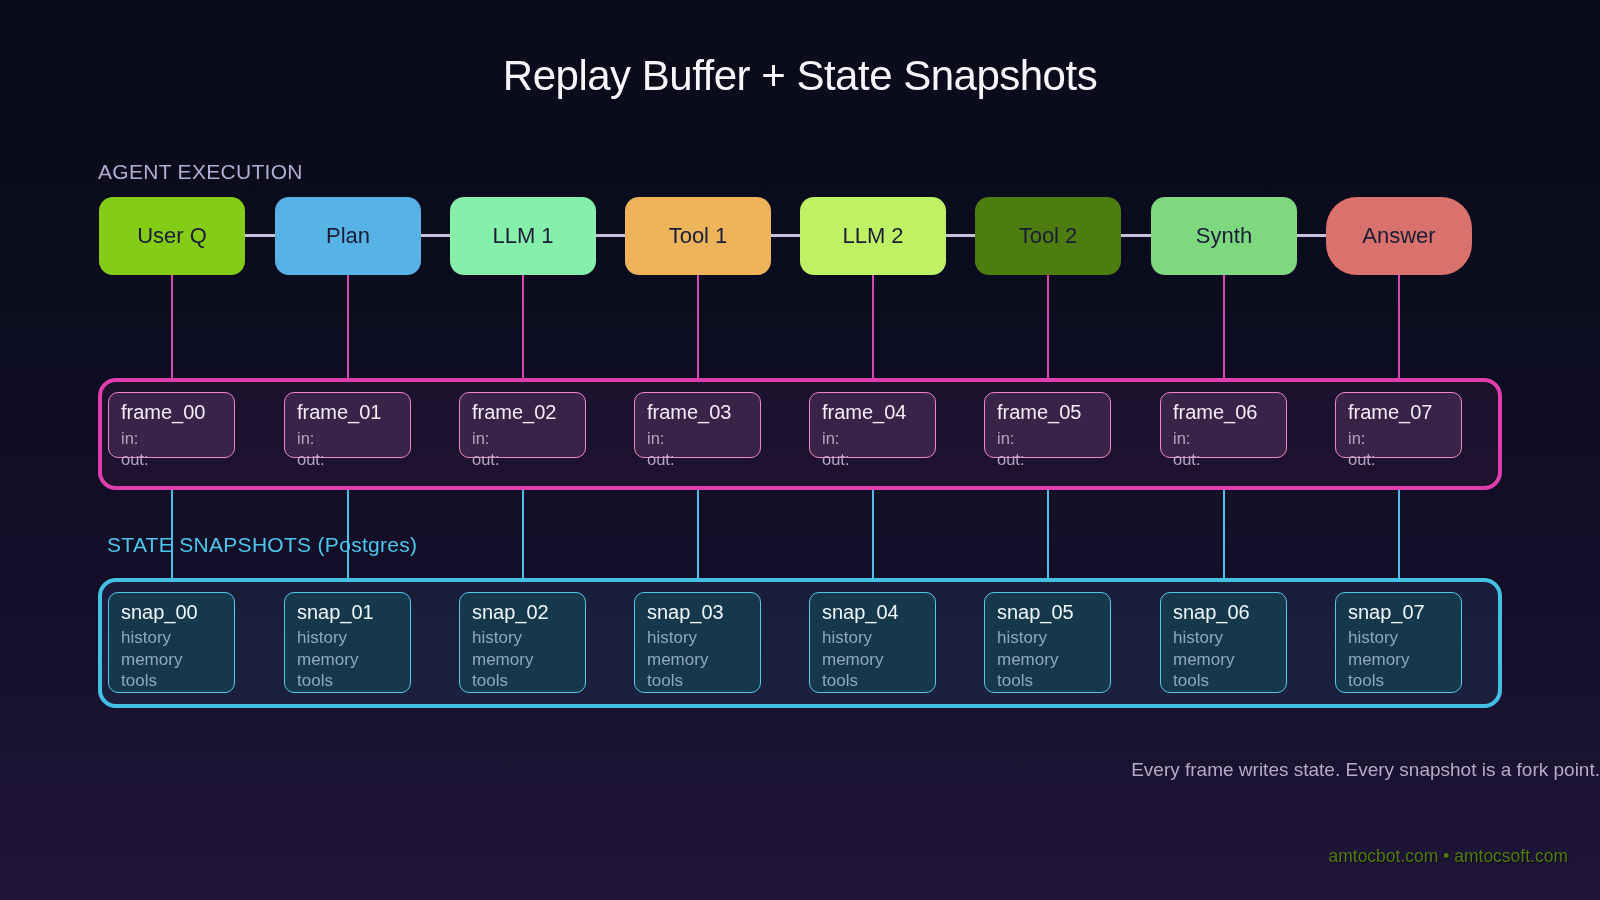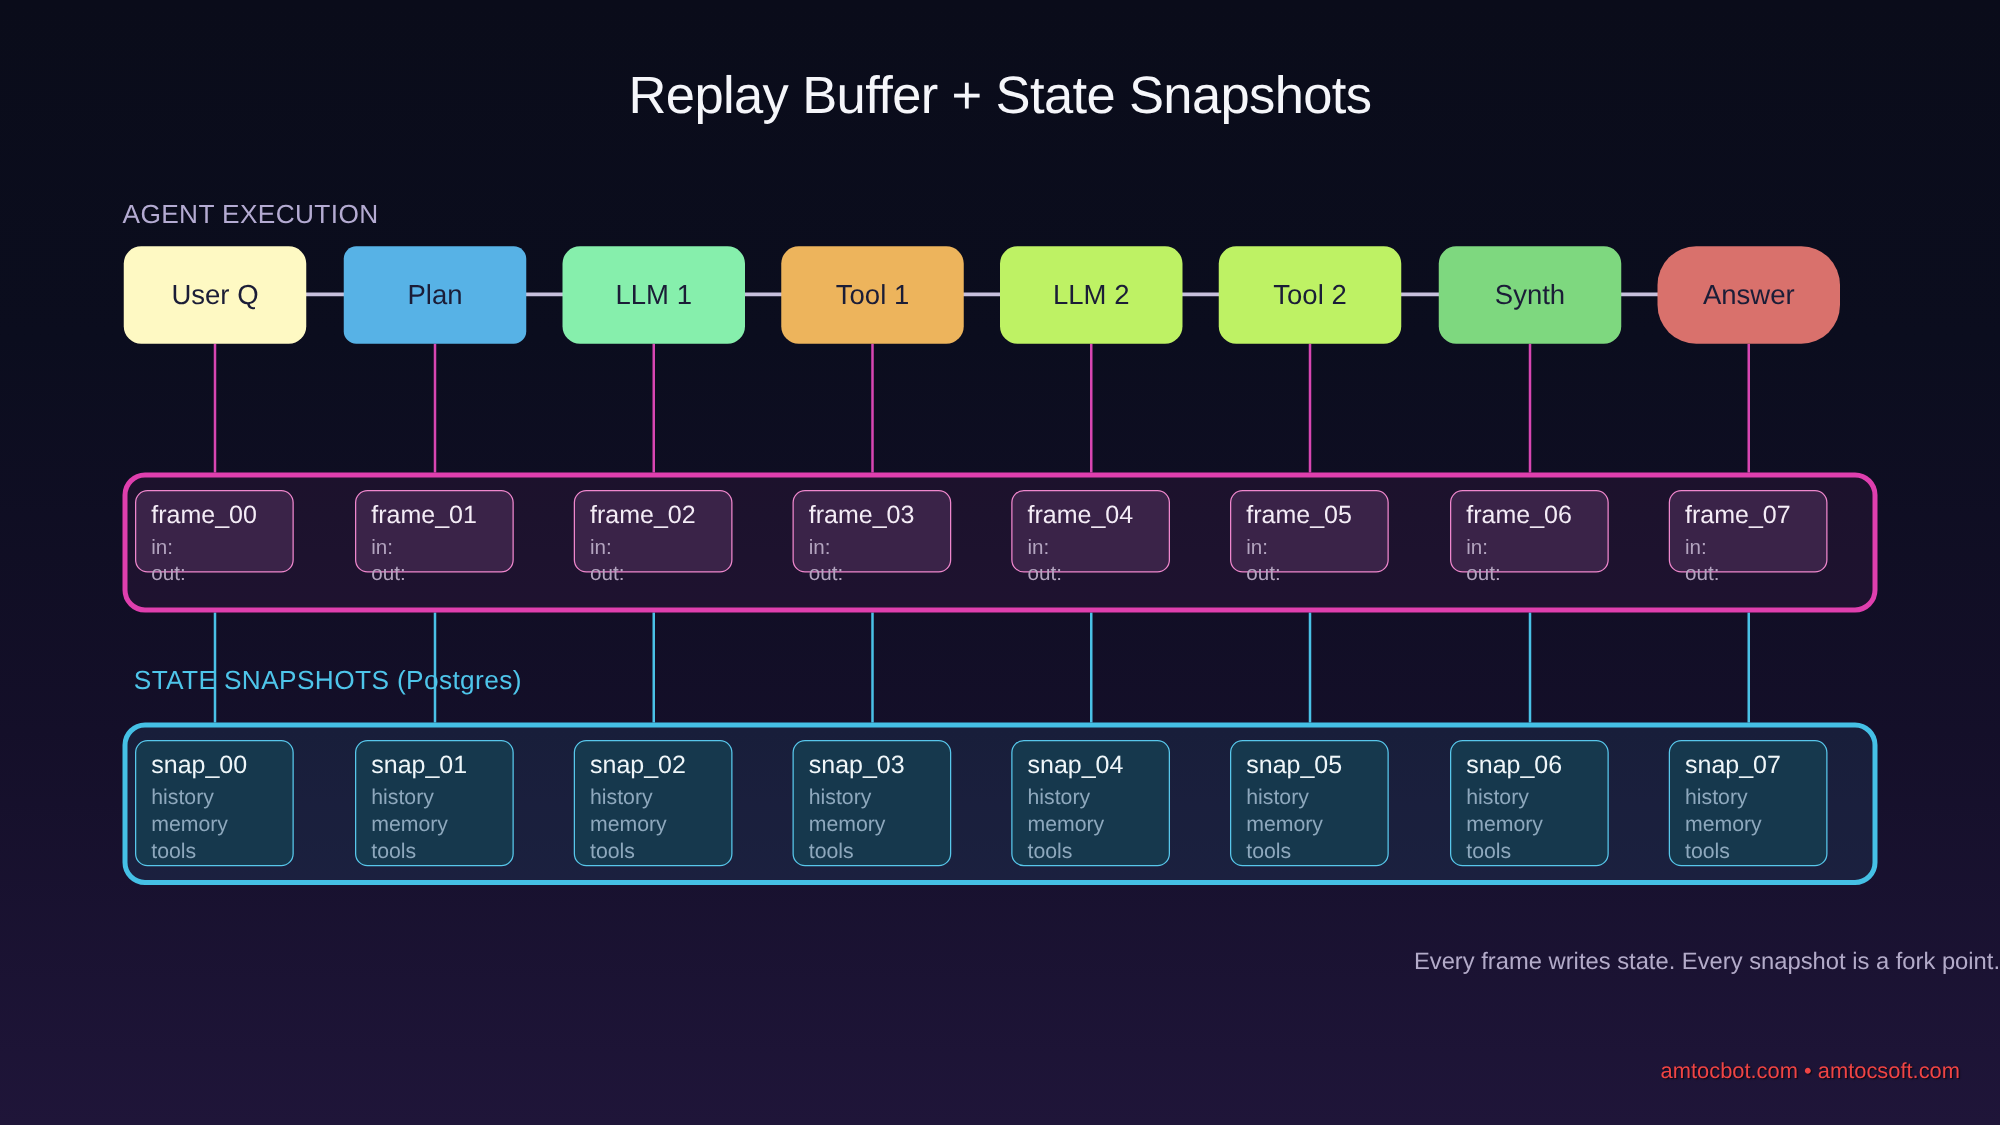--- a/index.html
+++ b/index.html
@@ -67,51 +67,51 @@
   }
   .snap-title{font-size:20px;font-weight:500;color:#eff6f9;margin-bottom:3px;}
   .snap-field{font-size:17px;color:#8ea8bd;line-height:1.27;}
 
   .caption{
     position:absolute;top:759px;left:0;right:0;text-align:right;
     font-size:19px;color:#b3abc9;
   }
   .footer{
     position:absolute;top:846px;right:32px;
-    font-size:17.5px;color:#ef4444;
+    font-size:17.5px;color:#4d7c0f;
     text-shadow:1px 1px 1px rgba(0,0,0,0.65);
     text-align:right;
   }
 </style>
 </head>
 <body>
 
 <div class="canvas">
 
   <div class="title">Replay Buffer + State Snapshots</div>
 
   <div class="section-label agent-label">AGENT EXECUTION</div>
   <div class="steps-connector"></div>
 
-  <div class="agent-step c0" style="background: #fef9c3;">
+  <div class="agent-step c0" style="background: #84cc16;">
       <span>User Q</span>
     </div>
-  <div class="agent-step c1" style="background: rgb(87, 178, 230); border-radius: 10px;">
+  <div class="agent-step c1" style="background: rgb(87, 178, 230);">
       <span>Plan</span>
     </div>
   <div class="agent-step c2" style="background: #86efac;">
       <span>LLM 1</span>
     </div>
   <div class="agent-step c3" style="background: rgb(237, 180, 92);">
       <span>Tool 1</span>
     </div>
   <div class="agent-step c4" style="background: #bef264;">
       <span>LLM 2</span>
     </div>
-  <div class="agent-step c5" style="background: #bef264;">
+  <div class="agent-step c5" style="background: #4d7c0f;">
       <span>Tool 2</span>
     </div>
   <div class="agent-step c6" style="background: rgb(126, 216, 127); text-align: center;">
       <span>Synth</span>
     </div>
   <div class="agent-step c7" style="background: rgb(217, 113, 108); border-radius: 31px;">
       <span>Answer</span>
     </div>
 
   <div class="vline pink c0"></div>

